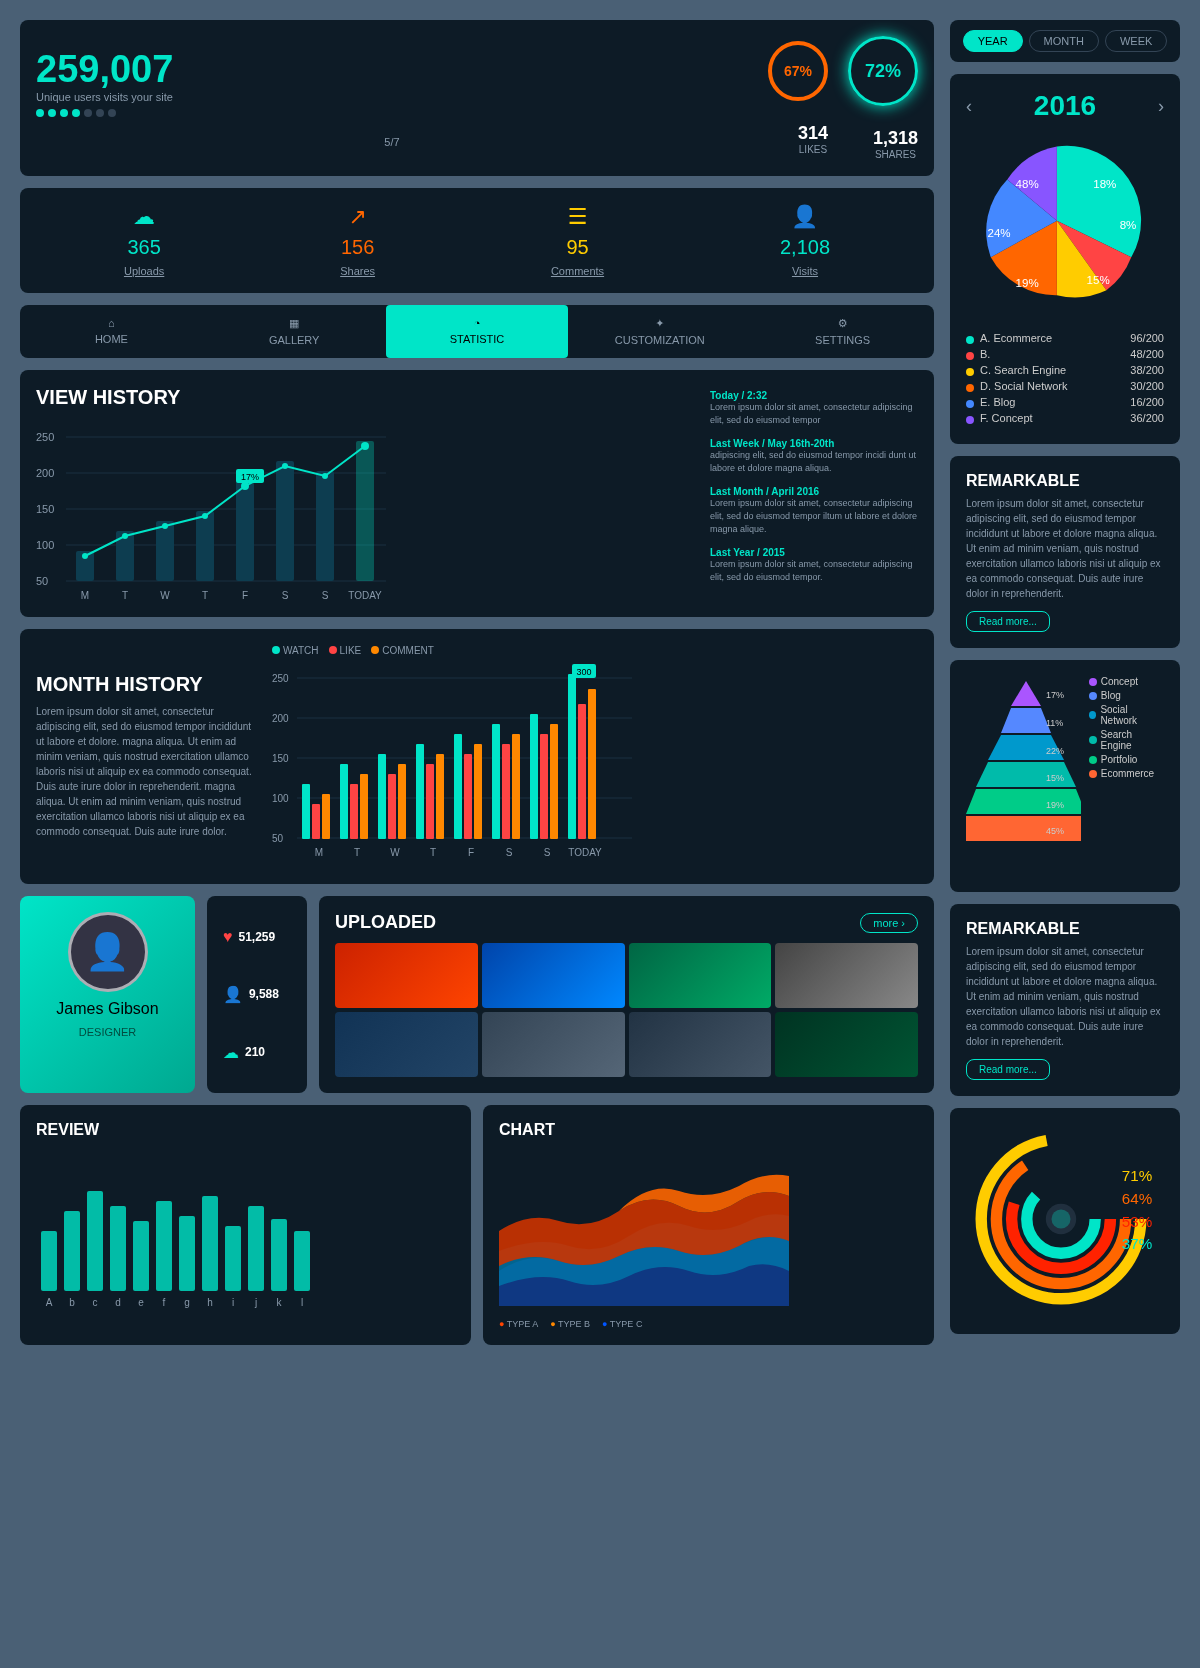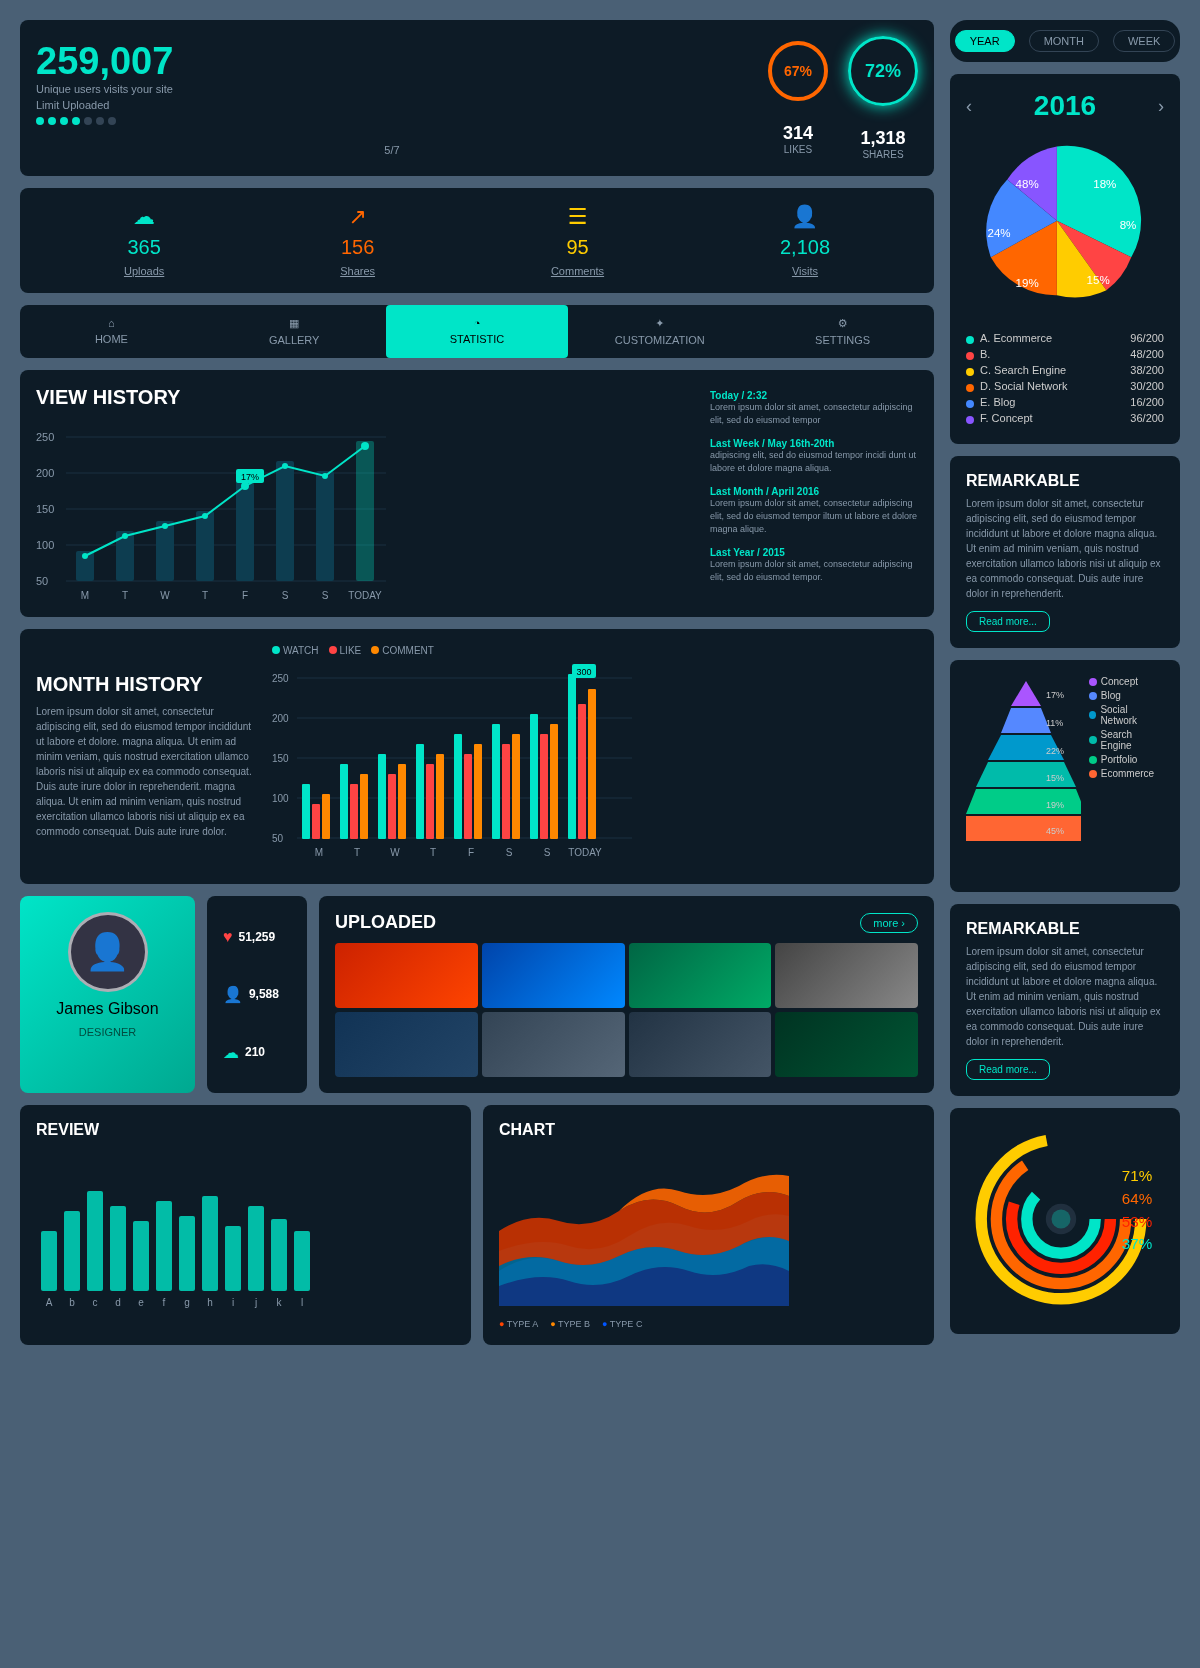--- a/index.html
+++ b/index.html
@@ -42,21 +42,21 @@
       font-weight: bold;
     }
     .sub-text { color: #8899aa; font-size: 11px; }
     .limit-dots { display: flex; gap: 4px; margin-top: 6px; }
     .dot { width: 8px; height: 8px; border-radius: 50%; background: #00e5c8; }
     .dot.inactive { background: #334455; }
     .page-num { color: #8899aa; font-size: 11px; text-align: center; margin-top: 19px; }
     .circle-stat {
       display: flex;
       flex-direction: column;
-      align-items: center;
+      align-items: flex-end;
       gap: 22px;
     }
     .circle-67 {
       width: 60px; height: 60px;
       border-radius: 50%;
       border: 4px solid #ff6600;
       display: flex; align-items: center; justify-content: center;
       color: #ff6600; font-size: 14px; font-weight: bold;
     }
     .circle-72 {
@@ -129,23 +129,23 @@
       background: #1a3040;
     }
     
     .bottom-row { display: flex; gap: 12px; }
     .review-card { flex: 1; }
     .review-title { font-size: 16px; font-weight: bold; color: #fff; margin-bottom: 12px; }
     .chart-card { flex: 1; }
     .chart-title { font-size: 16px; font-weight: bold; color: #fff; margin-bottom: 12px; }
     
     .time-toggle {
-      display: flex; gap: 14px; justify-content: center;
+      display: flex; gap: 6px; justify-content: center;
       background: #0d1b26;
-      border-radius: 17px;
+      border-radius: 8px;
       padding: 10px;
     }
     .toggle-btn {
       border-radius: 20px;
       padding: 4px 14px;
       font-size: 11px;
       cursor: pointer;
       border: 1px solid #334455;
       color: #8899aa;
       background: transparent;
@@ -186,21 +186,20 @@
 </head>
 <body>
 
 <div class="left-col">
 
   <div class="card">
     <div class="top-stats">
       <div style="flex:1">
         <div class="big-number">259,007</div>
         <div class="sub-text">Unique users visits your site</div>
-        <div class="sub-text" style="margin-top:4px;">Limit Uploaded</div>
         <div class="limit-dots">
           <div class="dot"></div>
           <div class="dot"></div>
           <div class="dot"></div>
           <div class="dot"></div>
           <div class="dot inactive"></div>
           <div class="dot inactive"></div>
           <div class="dot inactive"></div>
         </div>
         <div class="page-num">5/7</div>

